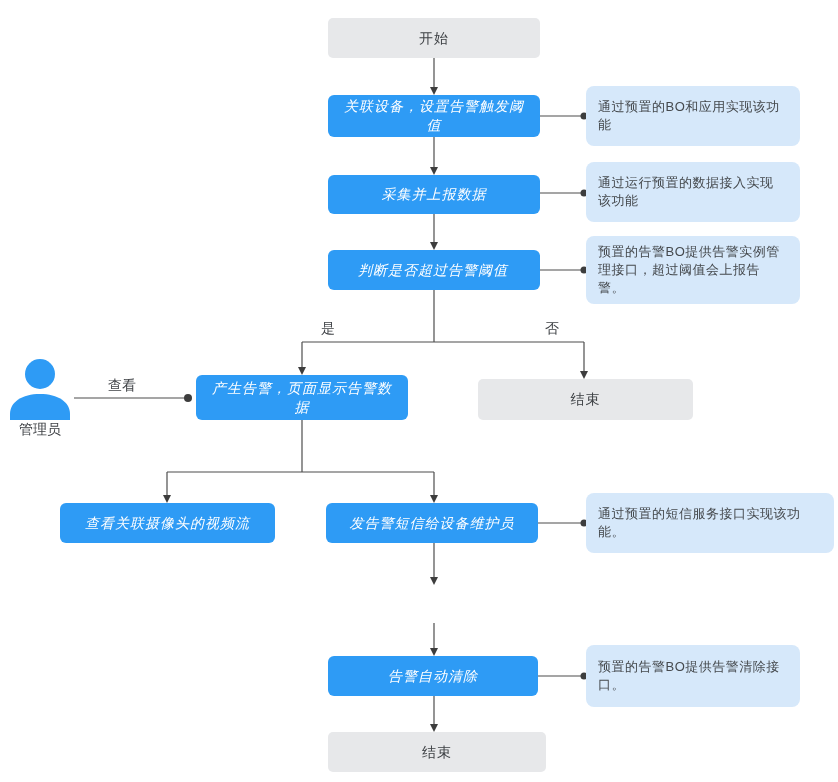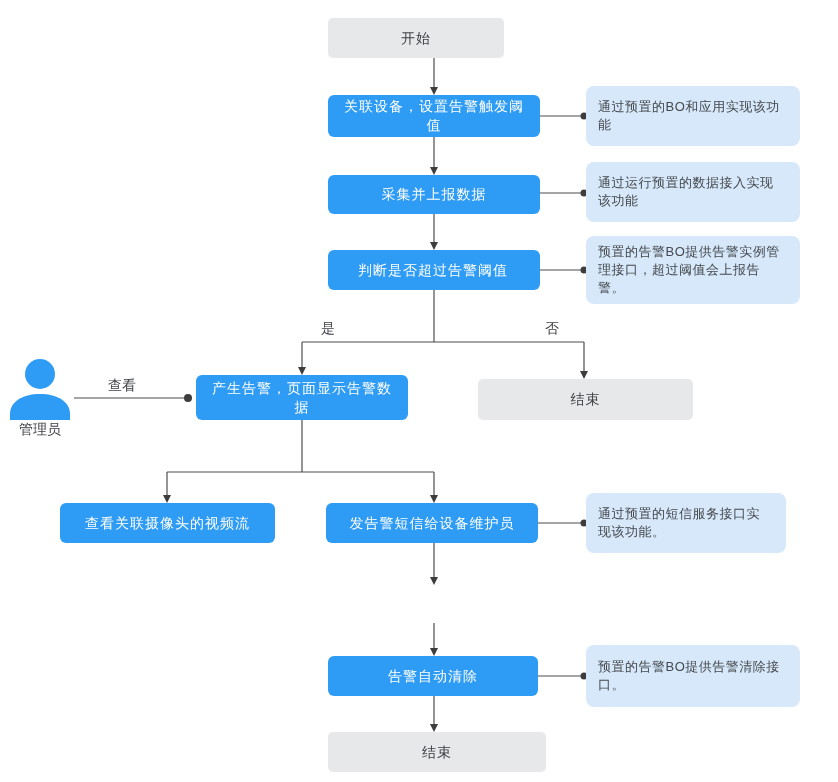--- a/index.html
+++ b/index.html
@@ -6,21 +6,21 @@
   #canvas {
     position:relative; width:838px; height:782px; background:#ffffff;
     font-family:"Liberation Sans", sans-serif; overflow:hidden;
   }
   .node {
     position:absolute; display:flex; align-items:center; justify-content:center;
     text-align:center; box-sizing:border-box; z-index:2;
   }
   .blue-node {
     background:#2E9BF5; color:#ffffff; border-radius:6px;
-    font-size:14px; line-height:19px; letter-spacing:1px; padding:0 10px;
+    font-size:14px; line-height:19px; letter-spacing:1px; padding:0 10px;font-style:italic;
   }
   .gray-node {
     background:#E7E8EA; color:#3E4145; border-radius:5px;
     font-size:14px; line-height:19px; letter-spacing:1px;
   }
   .annotation {
     position:absolute; display:flex; align-items:center; box-sizing:border-box;
     background:#D6E8FA; color:#45494D; border-radius:8px;
     font-size:13px; line-height:18px; letter-spacing:0.5px;
     padding:0 20px 0 12px; text-align:left; z-index:2;
@@ -100,21 +100,21 @@
         <line x1="538" y1="523" x2="582" y2="523"></line>
         <circle class="dot" cx="584" cy="523" r="3.5"></circle>
       </g>
       <g>
         <line x1="538" y1="676" x2="582" y2="676"></line>
         <circle class="dot" cx="584" cy="676" r="3.5"></circle>
       </g>
     </g>
   </svg>
 
-  <div class="node gray-node" style="left:328px; top:18px; width:176px; height:40px;">开始</div>
+  <div class="node gray-node" style="left:328px; top:18px; width:212px; height:40px;">开始</div>
 
   <div class="node blue-node" style="left:328px; top:95px; width:212px; height:42px;">关联设备，设置告警触发阈值</div>
 
   <div class="node blue-node" style="left:328px; top:175px; width:212px; height:39px;">采集并上报数据</div>
 
   <div class="node blue-node" style="left:328px; top:250px; width:212px; height:40px;padding-left:8px;">判断是否超过告警阈值</div>
 
   <span class="flow-label" style="left:316px; top:320px; width:24px;">是</span>
   <span class="flow-label" style="left:540px; top:320px; width:24px;">否</span>
 
@@ -137,17 +137,17 @@
   <div class="node blue-node" style="left:328px; top:656px; width:210px; height:40px;">告警自动清除</div>
 
   <div class="node gray-node" style="left:328px; top:732px; width:218px; height:40px;">结束</div>
 
   <div class="annotation" style="left:586px; top:86px; width:214px; height:60px;">通过预置的BO和应用实现该功能</div>
 
   <div class="annotation" style="left:586px; top:162px; width:214px; height:60px;">通过运行预置的数据接入实现该功能</div>
 
   <div class="annotation" style="left:586px; top:236px; width:214px; height:68px;">预置的告警BO提供告警实例管理接口，超过阈值会上报告警。</div>
 
-  <div class="annotation" style="left:586px; top:493px; width:200px; height:60px;">通过预置的短信服务接口实现该功能。</div>
+  <div class="annotation" style="left:586px; top:493px; width:248px; height:60px;">通过预置的短信服务接口实现该功能。</div>
 
   <div class="annotation" style="left:586px; top:645px; width:214px; height:62px;">预置的告警BO提供告警清除接口。</div>
 
 </div>
 
 </body></html>

